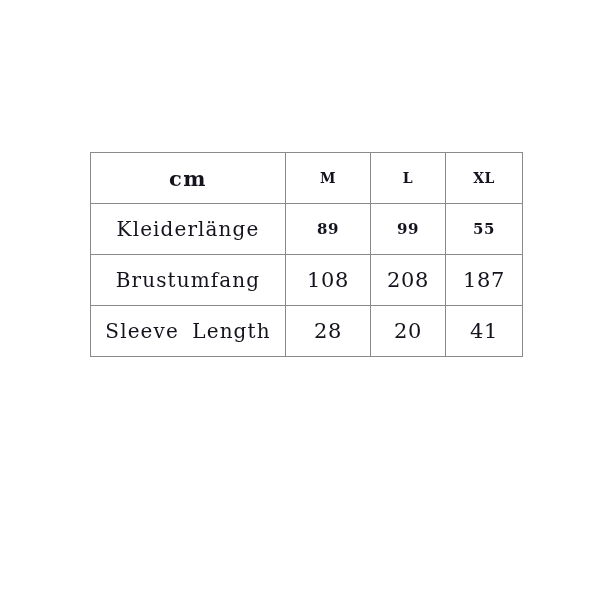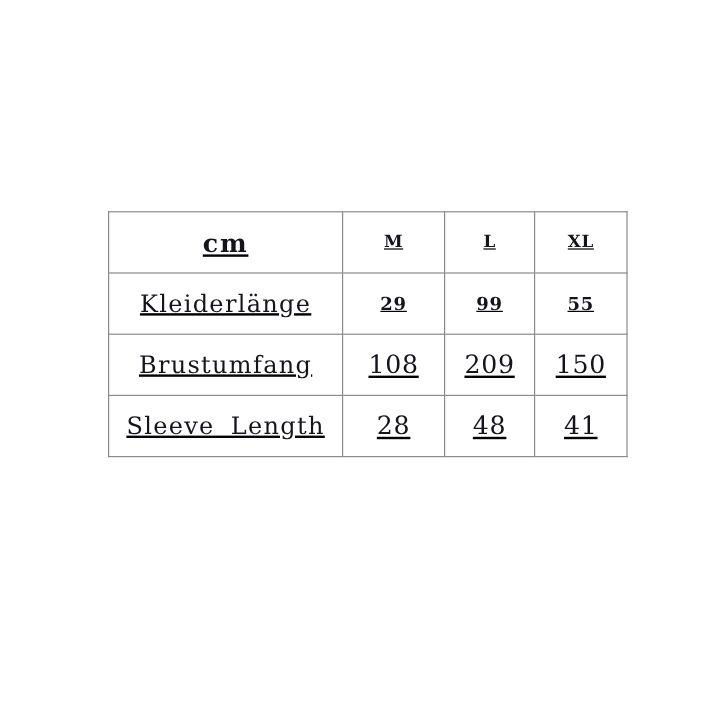--- a/index.html
+++ b/index.html
@@ -15,26 +15,25 @@
   }
   #canvas {
     position: relative;
     width: 600px;
     height: 600px;
     background: #ffffff;
   }
   .size-table {
     position: absolute;
     left: 90px;
-    top: 176px;
+    top: 152px;
     width: 432px;
     border-collapse: collapse;
     table-layout: fixed;
     background: #ffffff;
-    text-decoration: underline;
   }
   .size-table td {
     border: 1px solid #8a8a8a;
     height: 50px;
     text-align: center;
     vertical-align: middle;
     color: #14141e;
     padding: 0;
   }
   col.c-label { width: 195px; }
@@ -95,35 +94,35 @@
     <tbody>
       <tr>
         <td class="hdr-unit">cm</td>
         <td class="hdr-size">M</td>
         <td class="hdr-size">L</td>
         <td class="hdr-size">XL</td>
       </tr>
 
       <tr>
         <td class="row-label">Kleiderlänge</td>
-        <td class="row-value emphasis">29</td>
+        <td class="row-value emphasis">89</td>
         <td class="row-value emphasis">99</td>
         <td class="row-value emphasis">55</td>
       </tr>
 
       <tr>
         <td class="row-label">Brustumfang</td>
         <td class="row-value">108</td>
-        <td class="row-value">209</td>
-        <td class="row-value">150</td>
+        <td class="row-value">208</td>
+        <td class="row-value">187</td>
       </tr>
 
 
       <tr>
         <td class="row-label wide-space">Sleeve Length</td>
         <td class="row-value">28</td>
-        <td class="row-value">48</td>
+        <td class="row-value">20</td>
         <td class="row-value">41</td>
       </tr>
     </tbody>
   </table>
 
 </div>
 
 </body></html>

